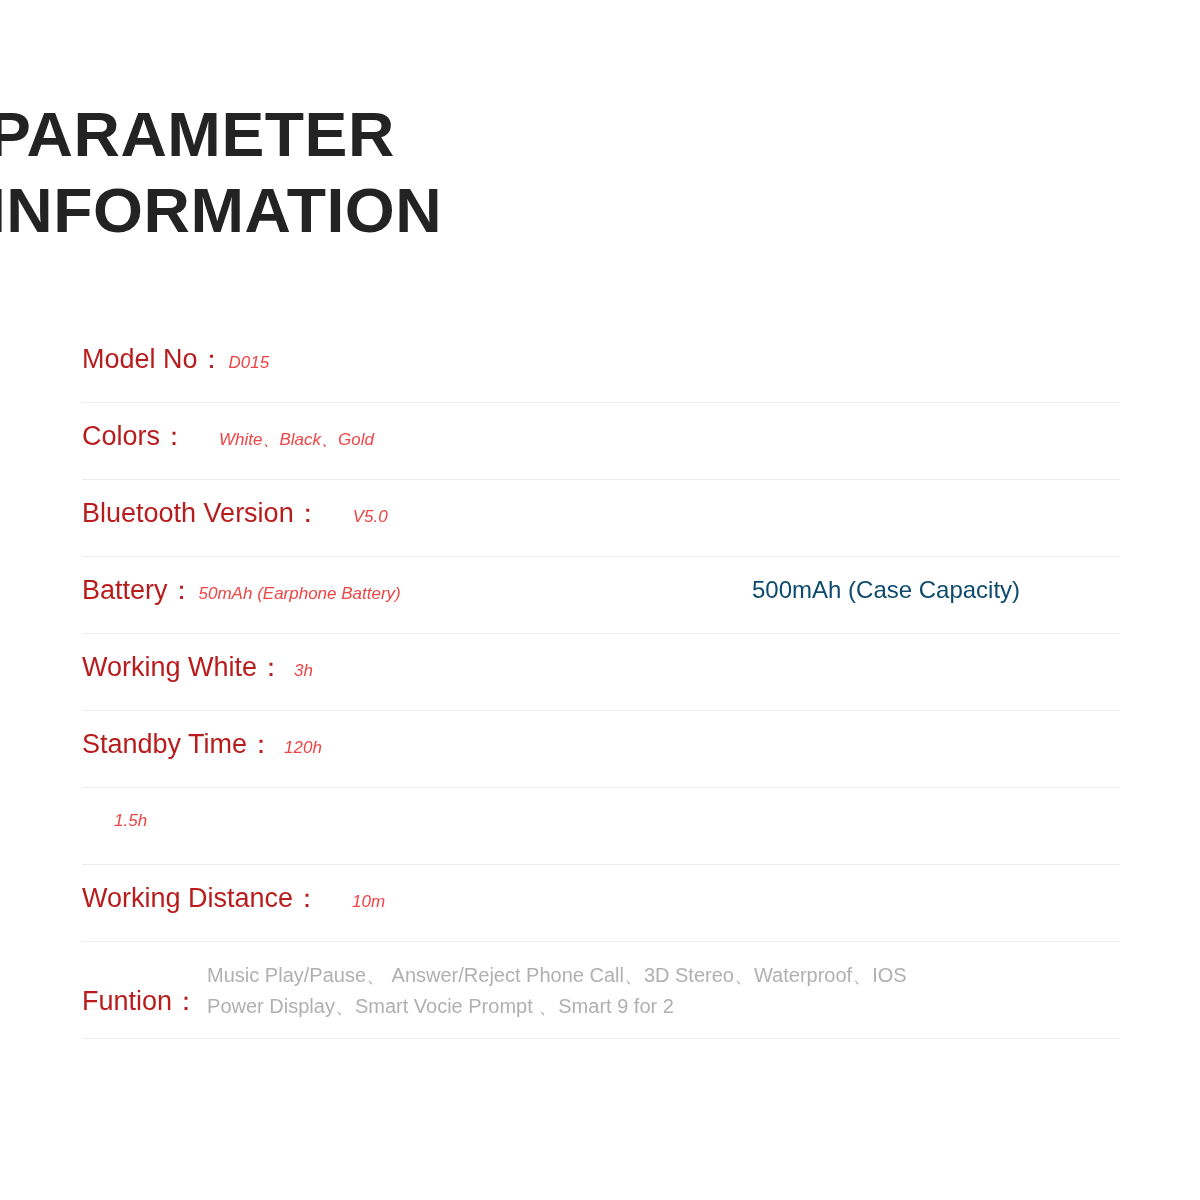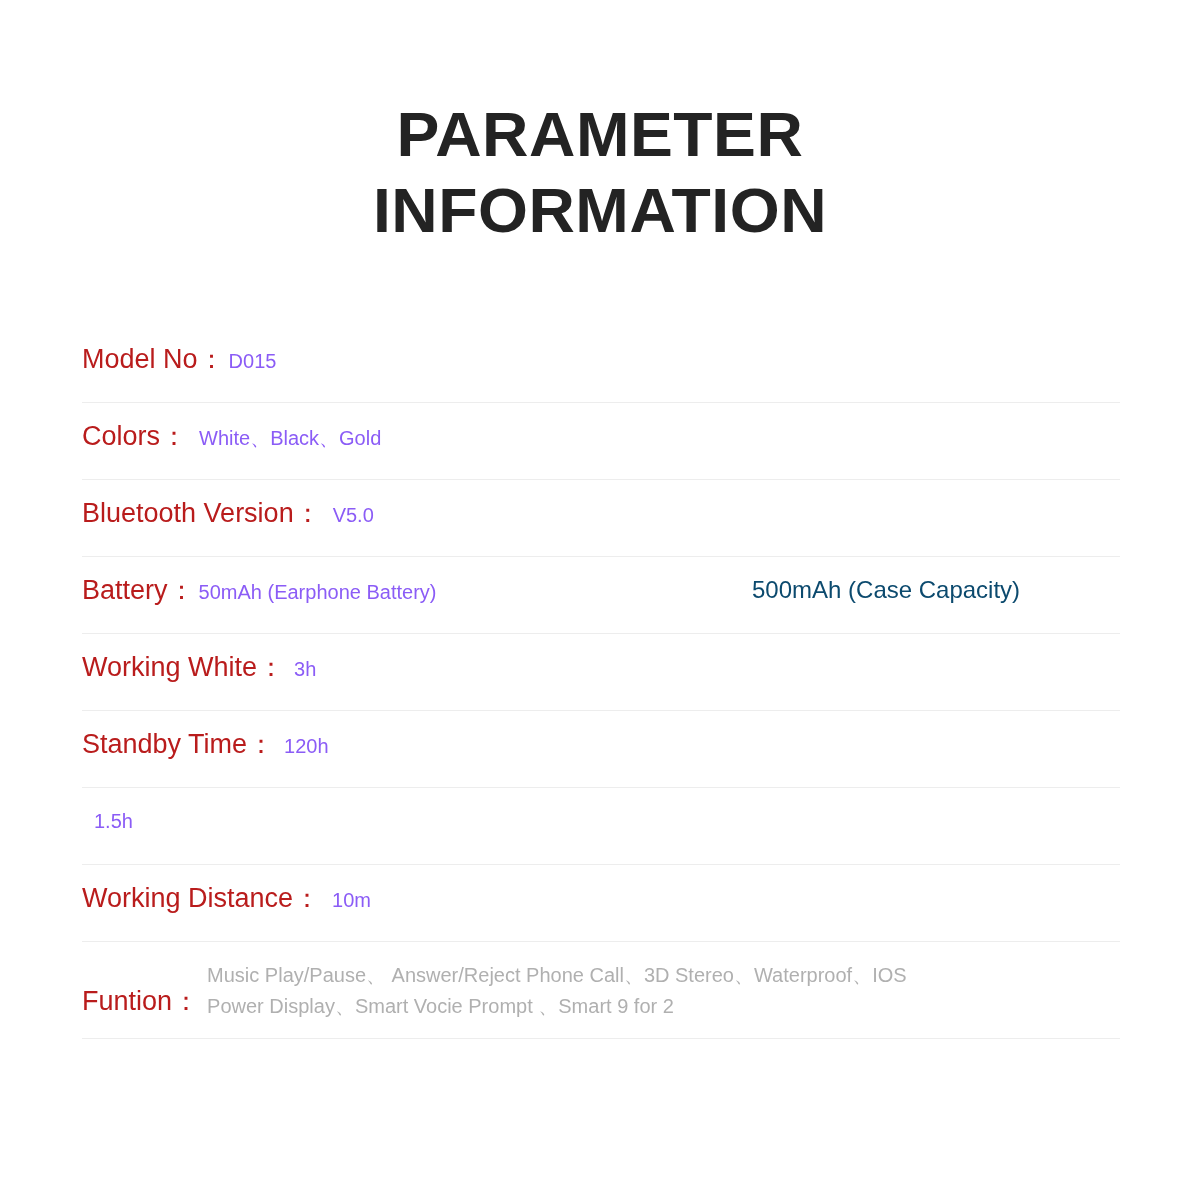--- a/index.html
+++ b/index.html
@@ -22,21 +22,21 @@
     background: #ffffff;
     box-sizing: border-box;
   }
 
   
   .title-block {
     position: absolute;
     left: 0;
     top: 96px;
     width: 1200px;
-    text-align: center;
+    text-align: left;
     user-select: none;
   }
   .title-line {
     display: block;
     color: #232323;
     font-family: "Liberation Sans", sans-serif;
     font-weight: bold;
     font-size: 63px;
     line-height: 76px;
     letter-spacing: 0.5px;
@@ -69,31 +69,32 @@
     font-weight: normal;
     white-space: nowrap;
     flex: 0 0 auto;
   }
   .spec-label .colon {
     font-size: 26px;
     padding-left: 1px;
   }
 
   .spec-value {
-    color: #8b5cf6;
-    font-size: 20px;
+    color: #ef4444;
+    font-size: 17px;
     line-height: 38px;
     font-weight: normal;
     white-space: nowrap;
     flex: 0 0 auto;
+    font-style: italic;
   }
 
   
   .gap-sm  { margin-left: 10px; }
-  .gap-md  { margin-left: 12px; }
+  .gap-md  { margin-left: 32px; }
   .gap-xs  { margin-left: 4px; }
 
   
   .spec-value-2 {
     position: absolute;
     left: 670px;
     top: 14px;
     color: #0c4a6e;
     font-size: 24px;
     line-height: 38px;

